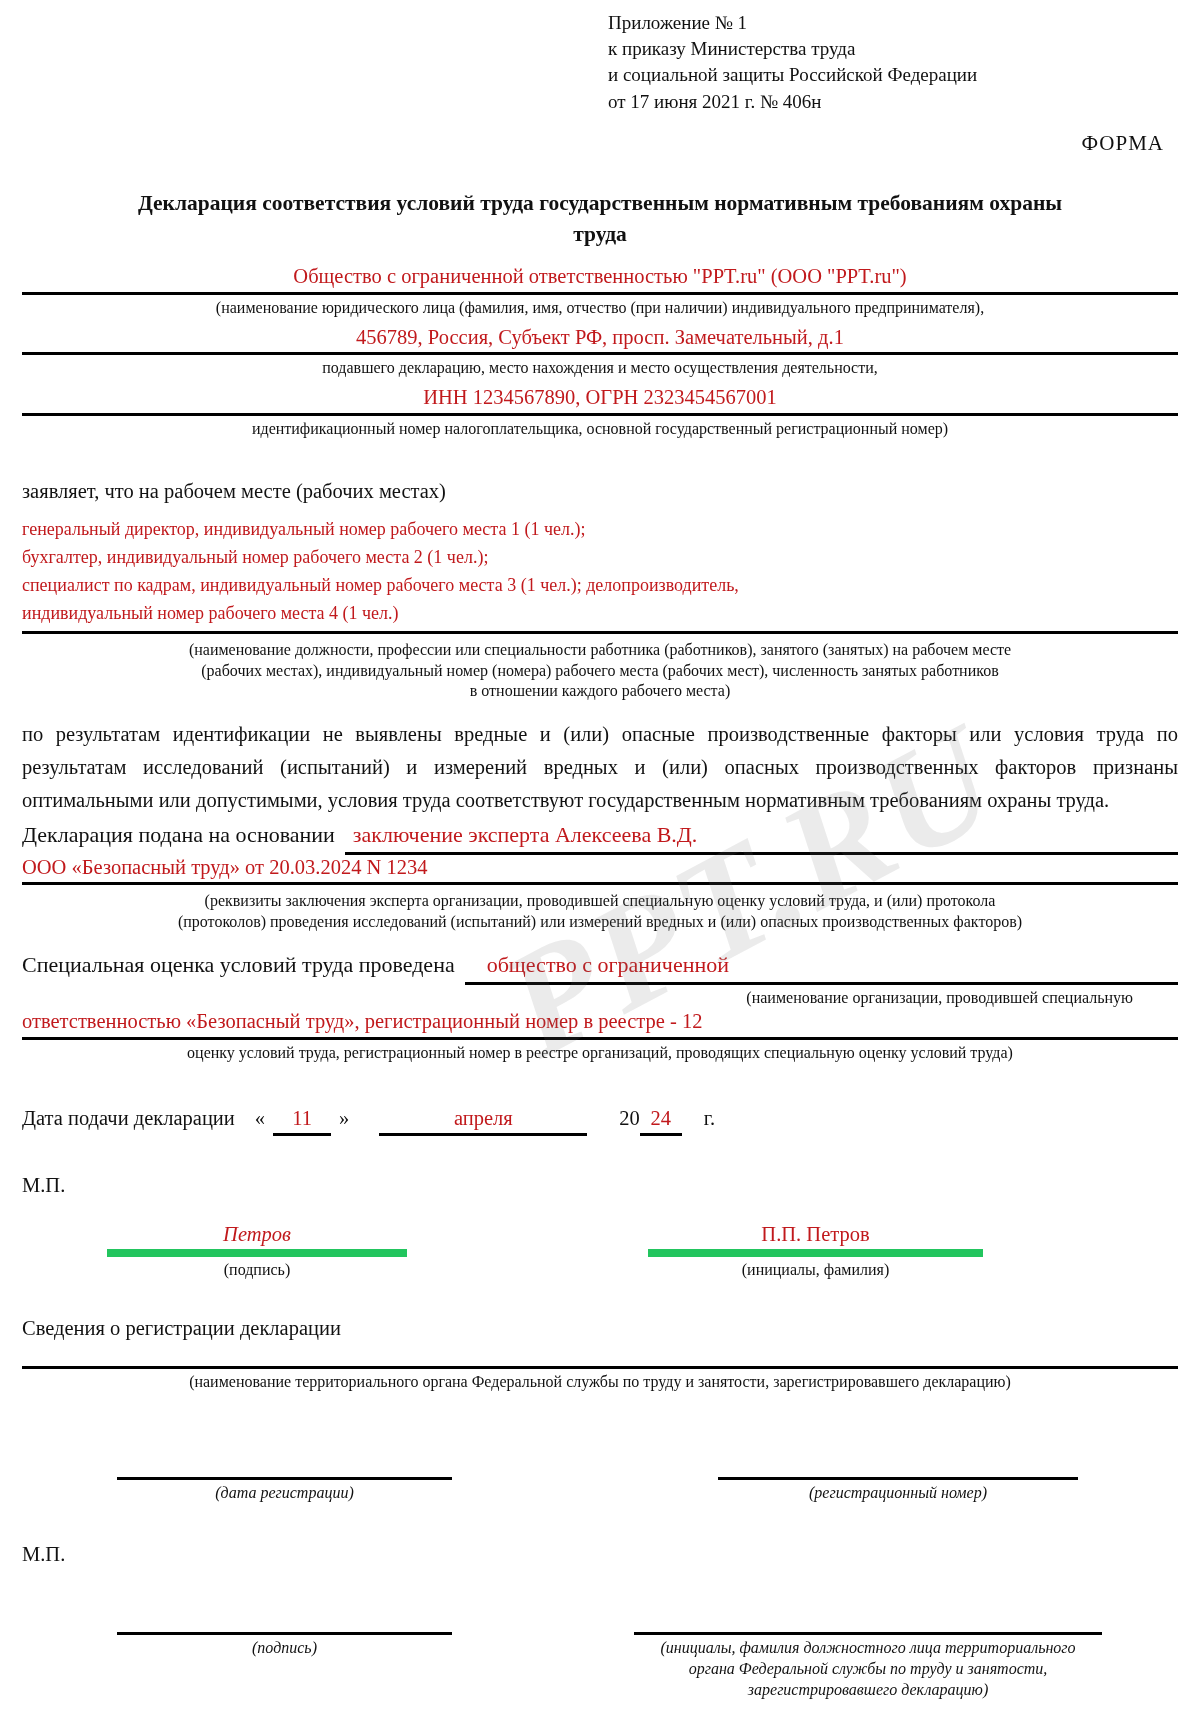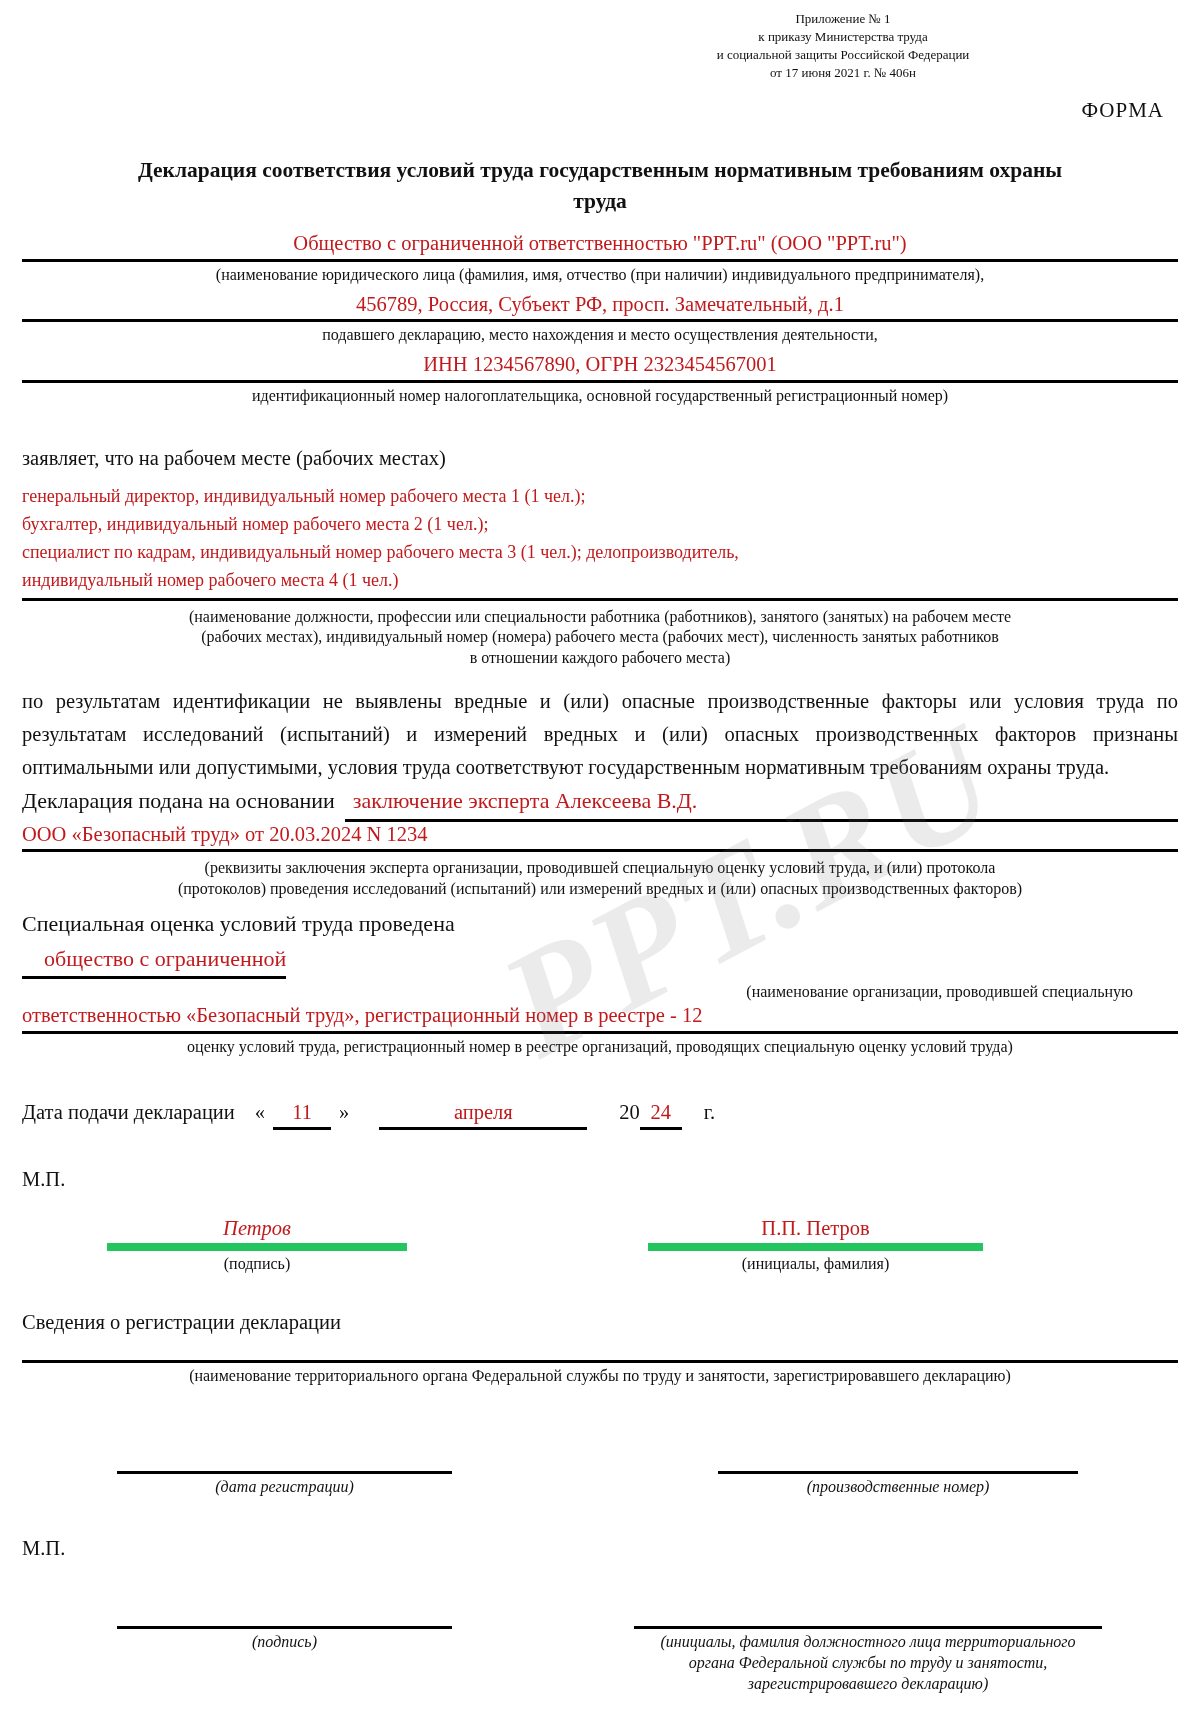--- a/index.html
+++ b/index.html
@@ -21,36 +21,36 @@
     width: 640px; height: 460px;
     display: flex; align-items: center; justify-content: center;
     transform: rotate(-28deg);
     font-style: italic; font-weight: bold;
     font-size: 150px;
     color: rgba(110,110,110,0.14);
     pointer-events: none;
     z-index: 5;
     letter-spacing: 4px;
   }
-  .appendix { margin-left: auto; margin-right: 100px; width: 470px; text-align: center; font-size: 13px; line-height: 1.38; }
+  .appendix { margin-left: auto; margin-right: 100px; width: 470px; font-size: 19px; line-height: 1.38; }
   .forma { margin-top: 16px; text-align: right; padding-right: 14px; font-size: 21px; letter-spacing: 1px; }
   .title { margin: 32px auto 0 auto; max-width: 960px; text-align: center; font-weight: bold; font-size: 21.5px; line-height: 1.45; }
   .ufield { border-bottom: 3px solid #000; text-align: center; font-size: 20.5px; line-height: 1.25; padding-bottom: 2px; }
   .ufield.left { text-align: left; }
   .caption { font-size: 16px; line-height: 1.3; text-align: center; padding-top: 3px; }
   .caption.right-block { text-align: right; padding-right: 45px; }
   .body-line { font-size: 20.5px; line-height: 1.4; margin: 0; }
   .intro { margin-top: 38px; }
   .workplaces { margin-top: 10px; font-size: 18px; line-height: 1.55; border-bottom: 3px solid #000; padding-bottom: 3px; }
   .cap3 { padding-top: 6px; }
   .para { margin: 16px 0 0 0; font-size: 20.5px; line-height: 1.6; text-align: justify; }
   .fill-row { display: flex; align-items: baseline; font-size: 22px; line-height: 1.6; }
   .fill-row .lbl { white-space: nowrap; padding-right: 10px; }
   .fill { flex: 1; border-bottom: 3px solid #000; padding-left: 8px; }
-  .assess-row { margin-top: 6px; flex-direction: column; }
+  .assess-row { margin-top: 14px; }
   .assess-row .fill { padding-left: 22px; }
   .mt6 { margin-top: 6px; }
   .mt14 { margin-top: 14px; }
   .date-row { margin-top: 44px; display: flex; align-items: baseline; font-size: 20.5px; }
   .blank { display: inline-block; border-bottom: 3px solid #000; text-align: center; padding-bottom: 3px; }
   .blank.day { width: 58px; margin: 0 6px; }
   .blank.month { width: 208px; margin-left: 28px; }
   .blank.year { width: 42px; }
   .q { padding: 0 2px; }
   .y20 { margin-left: 32px; }
@@ -164,21 +164,21 @@
     <div class="reg-rule"></div>
     <div class="caption">(наименование территориального органа Федеральной службы по труду и занятости, зарегистрировавшего декларацию)</div>
 
     <div class="short-row">
       <div class="short-col sc-left">
         <div class="line"></div>
         <div class="caption">(дата регистрации)</div>
       </div>
       <div class="short-col sc-right1">
         <div class="line"></div>
-        <div class="caption">(производственные номер)</div>
+        <div class="caption">(регистрационный номер)</div>
       </div>
     </div>
 
     <div class="stamp" style="margin-top:40px;">М.П.</div>
 
     <div class="bottom-row">
       <div class="short-col sc-left">
         <div class="line"></div>
         <div class="caption">(подпись)</div>
       </div>

